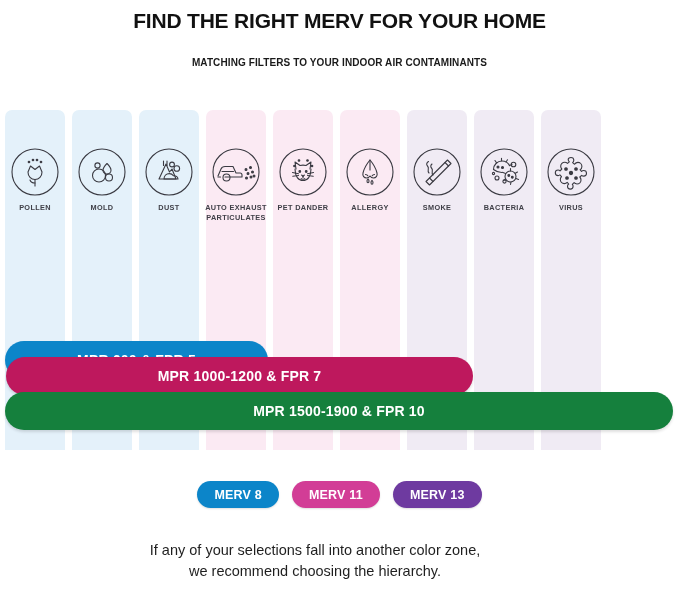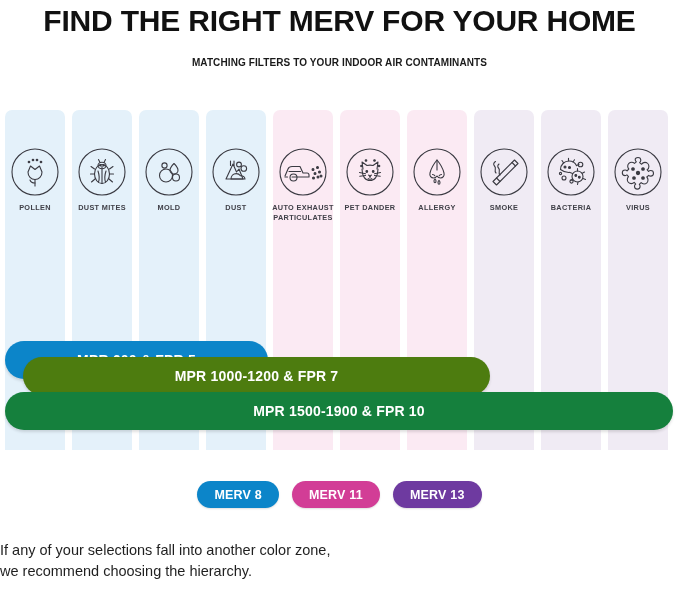--- a/index.html
+++ b/index.html
@@ -9,21 +9,21 @@
     font-family:"Liberation Sans", sans-serif;
     color:#1a1a1a;
     overflow:hidden;
     position:relative;
   }
   .infographic{position:relative;width:679px;height:589px;}
 
   
   .header{padding-top:4px;text-align:center;}
   .title{
-    font-size:30px;font-weight:bold;letter-spacing:-0.2px;
+    font-size:21px;font-weight:bold;letter-spacing:-0.2px;
     line-height:34px;color:#111111;margin:0;
     white-space:nowrap;
   }
   .subtitle{
     font-size:10px;font-weight:bold;letter-spacing:0.1px;
     color:#1a1a1a;margin:0;padding-top:19px;
   }
 
   
   .columns{
@@ -53,21 +53,21 @@
   }
 
   
   .bar{
     position:absolute;height:38px;border-radius:19px;
     display:flex;align-items:center;justify-content:center;
     color:#ffffff;font-size:14px;font-weight:bold;letter-spacing:0.2px;
     box-shadow:0 2px 3px rgba(0,0,0,0.13);
   }
   .bar-blue{left:5px;top:301px;width:263px;background:#0c85c9;margin-top:40px;}
-  .bar-pink{left:23px;top:357px;width:467px;background:#4d7c0f;}
+  .bar-pink{left:6px;top:357px;width:467px;background:#be185d;}
   .bar-purple{left:5px;top:392px;width:668px;background:#15803d;}
 
   
   .legend{
     position:absolute;left:0;top:481px;width:679px;
     display:flex;justify-content:center;gap:13px;
   }
   .pill{
     height:27px;border-radius:14px;
     display:flex;align-items:center;justify-content:center;
@@ -75,21 +75,21 @@
     padding:0 17px;
     box-shadow:0 1px 2px rgba(0,0,0,0.13);
   }
   .pill-blue{background:#0c85c9;}
   .pill-pink{background:#d23d96;}
   .pill-purple{background:#6e3aa0;text-align:center;}
 
   
   .footer{
     position:absolute;left:0;top:540px;width:630px;
-    text-align:left;font-size:14.5px;line-height:21px;color:#1f1f1f;
+    text-align:center;font-size:14.5px;line-height:21px;color:#1f1f1f;
   }
   .footer div{display:block;}
 </style>
 </head>
 <body>
 
 <div class="infographic">
 
   <div class="header">
     <h1 class="title">FIND THE RIGHT MERV FOR YOUR HOME</h1>
@@ -107,37 +107,20 @@
           <path d="M24 35 C21 35 19.5 33.5 19 32"></path>
           <circle cx="18" cy="14" r="0.8" fill="#3a3a42"></circle>
           <circle cx="22" cy="12" r="0.8" fill="#3a3a42"></circle>
           <circle cx="26" cy="12" r="0.8" fill="#3a3a42"></circle>
           <circle cx="30" cy="14" r="0.8" fill="#3a3a42"></circle>
         </svg>
       </span>
       <span class="col-label">POLLEN</span>
     </div>
 
-    <div class="col blue">
-      <span class="icon-wrap">
-        <svg viewBox="0 0 48 48" fill="none" stroke="#3a3a42" stroke-width="1.1" stroke-linecap="round" stroke-linejoin="round">
-          <circle cx="24" cy="24" r="23"></circle>
-          <ellipse cx="24" cy="26" rx="7.5" ry="9.5"></ellipse>
-          <ellipse cx="24" cy="17.5" rx="4" ry="3.2"></ellipse>
-          <path d="M22 14.5 L20.5 11.5 M26 14.5 L27.5 11.5"></path>
-          <circle cx="22.4" cy="17.2" r="0.7" fill="#3a3a42"></circle>
-          <circle cx="25.6" cy="17.2" r="0.7" fill="#3a3a42"></circle>
-          <path d="M24 18.5 L24 35.5"></path>
-          <path d="M16.5 21 L13 18.5 M16.5 26 L12.5 26 M17 31 L13.5 34"></path>
-          <path d="M31.5 21 L35 18.5 M31.5 26 L35.5 26 M31 31 L34.5 34"></path>
-          <path d="M20 23 C21 26 21.5 31 20.5 34 M28 23 C27 26 26.5 31 27.5 34"></path>
-        </svg>
-      </span>
-      <span class="col-label">DUST MITES</span>
-    </div>
 
     <div class="col blue">
       <span class="icon-wrap">
         <svg viewBox="0 0 48 48" fill="none" stroke="#3a3a42" stroke-width="1.1" stroke-linecap="round" stroke-linejoin="round">
           <circle cx="24" cy="24" r="23"></circle>
           <circle cx="21" cy="27.5" r="6.5"></circle>
           <circle cx="31" cy="29.5" r="3.5"></circle>
           <circle cx="19.5" cy="17.5" r="2.6"></circle>
           <path d="M29 15.5 C31.5 18 33 20.5 33 22.3 C33 24.4 31.2 26 29 26 C26.8 26 25 24.4 25 22.3 C25 20.5 26.5 18 29 15.5 Z"></path>
         </svg>

